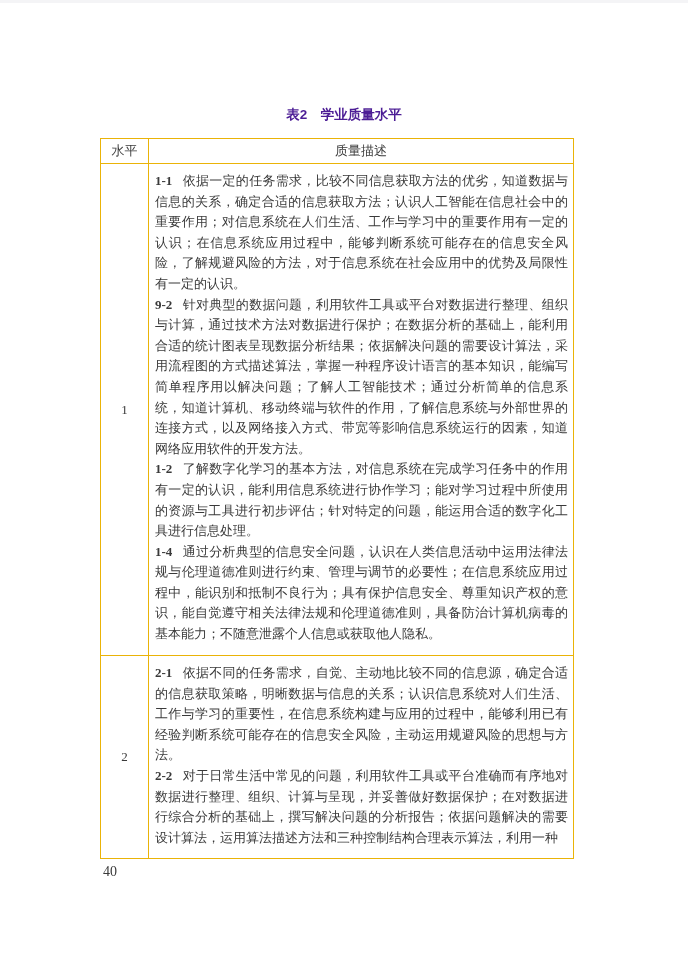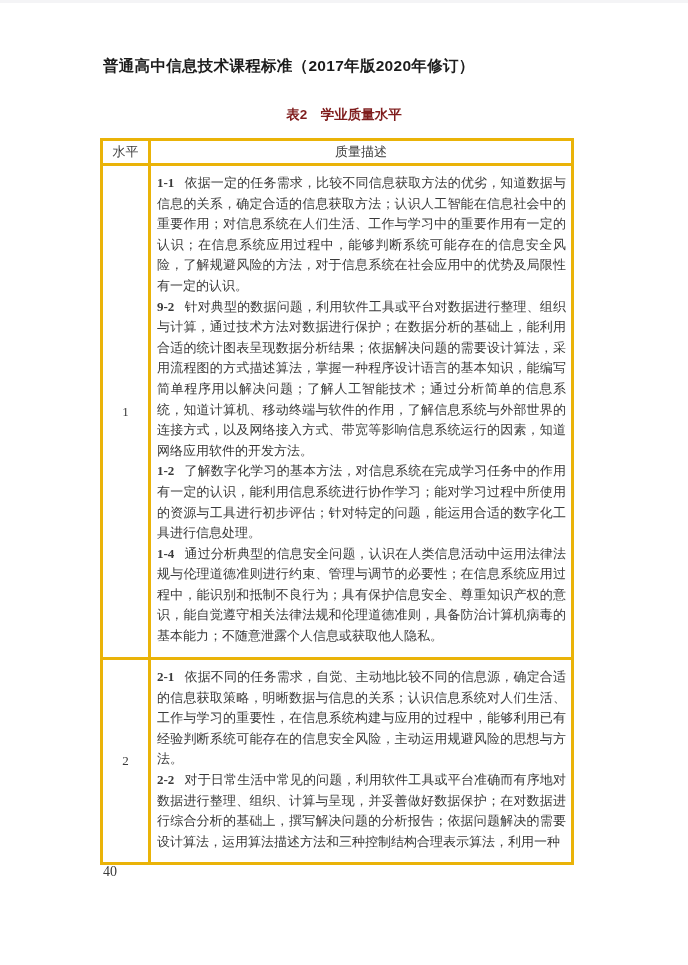--- a/index.html
+++ b/index.html
@@ -32,33 +32,33 @@
   }
   .table-caption {
     position: absolute;
     left: 0;
     top: 106px;
     width: 100%;
     text-align: center;
     font-family: "Liberation Sans", "DejaVu Sans", sans-serif;
     font-weight: bold;
     font-size: 13.5px;
-    color: #7f1d1d;
+    color: #4c1d95;
   }
   table.quality {
     position: absolute;
     left: 100px;
     top: 138px;
     width: 474px;
     border-collapse: collapse;
     table-layout: fixed;
   }
   table.quality th,
   table.quality td {
-    border: 3px solid #eab308;
+    border: 1px solid #eab308;
     font-size: 13px;
     color: #3a3a3a;
   }
   table.quality thead th {
     height: 25px;
     font-weight: normal;
     text-align: center;
     vertical-align: middle;
     padding: 2px;
   }
@@ -91,21 +91,20 @@
     font-size: 14px;
     color: #3a3a3a;
   }
 </style>
 </head>
 <body>
 
 <div class="page">
   <div class="top-edge"></div>
 
-  <div class="doc-header">普通高中信息技术课程标准（2017年版2020年修订）</div>
 
   <div class="table-caption">表2　学业质量水平</div>
 
   <table class="quality">
     <colgroup>
       <col class="level-col">
       <col>
     </colgroup>
     <thead>
       <tr>

